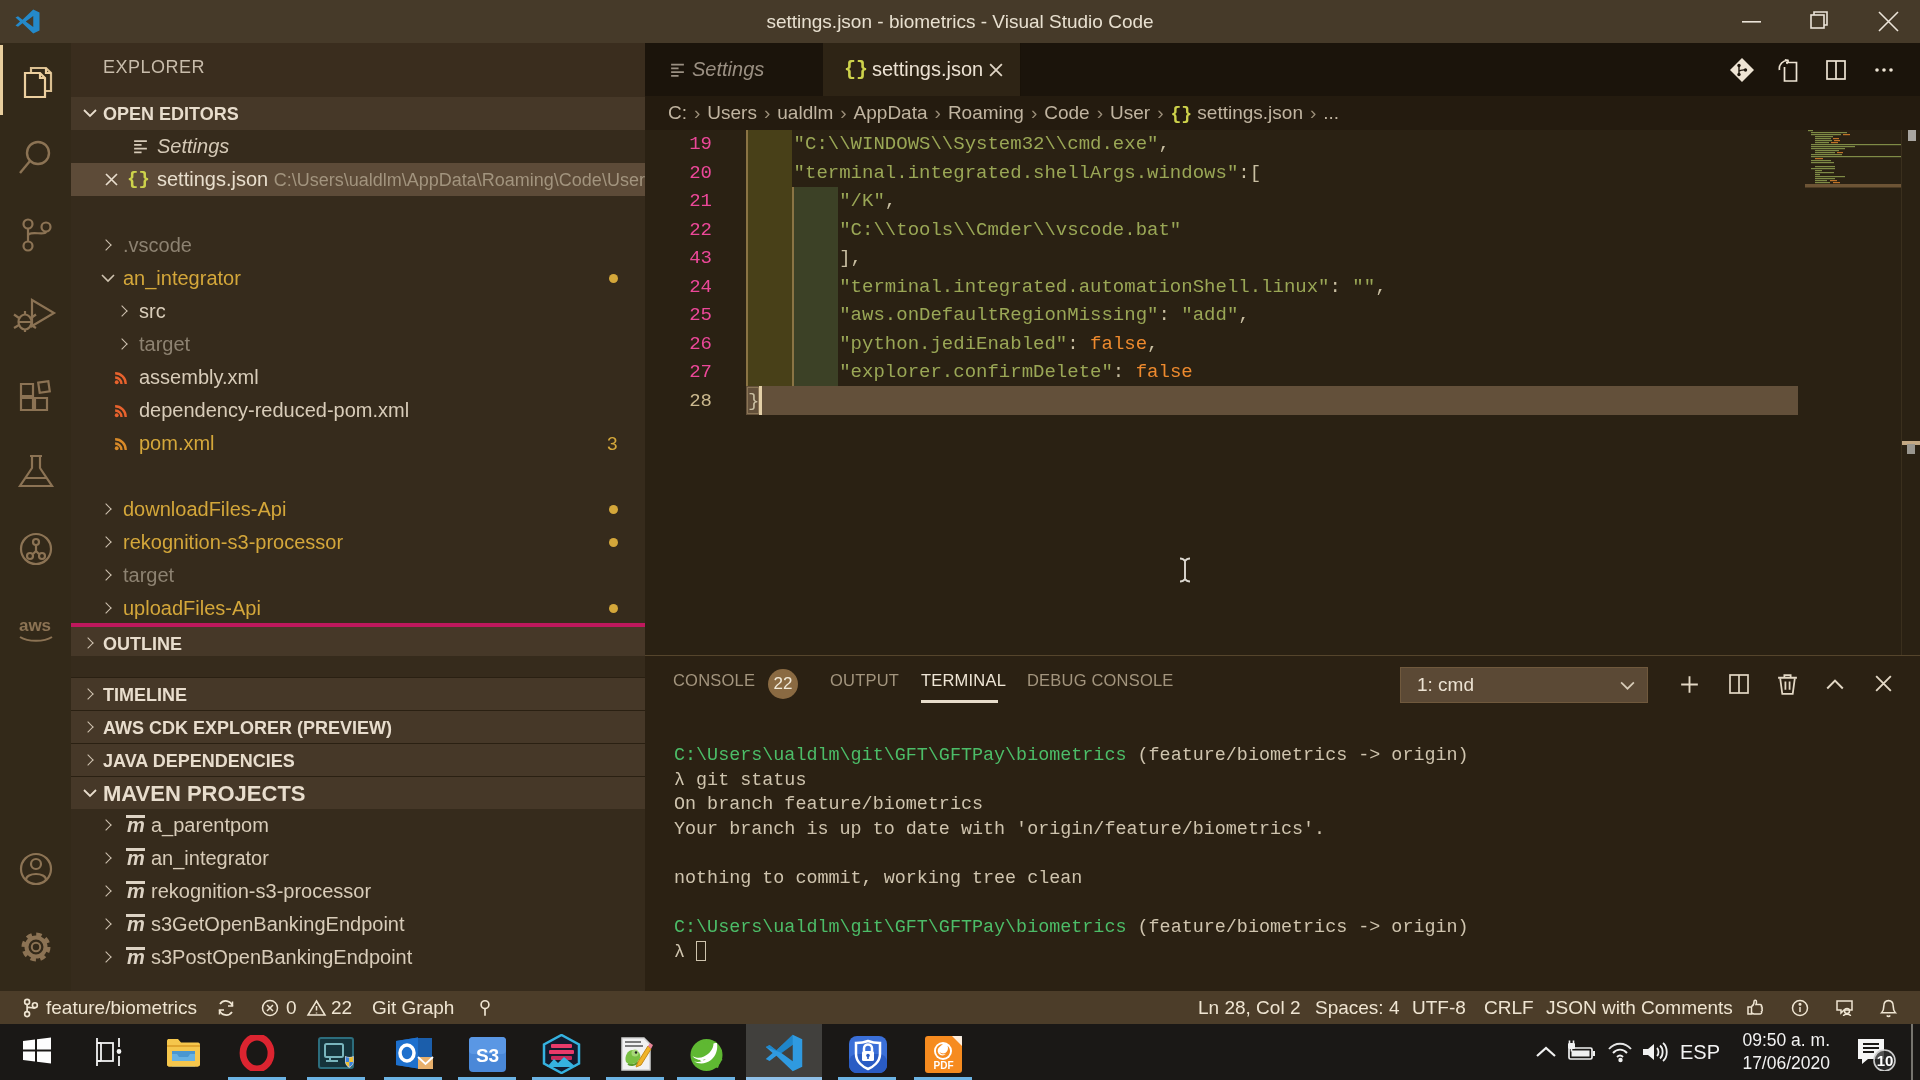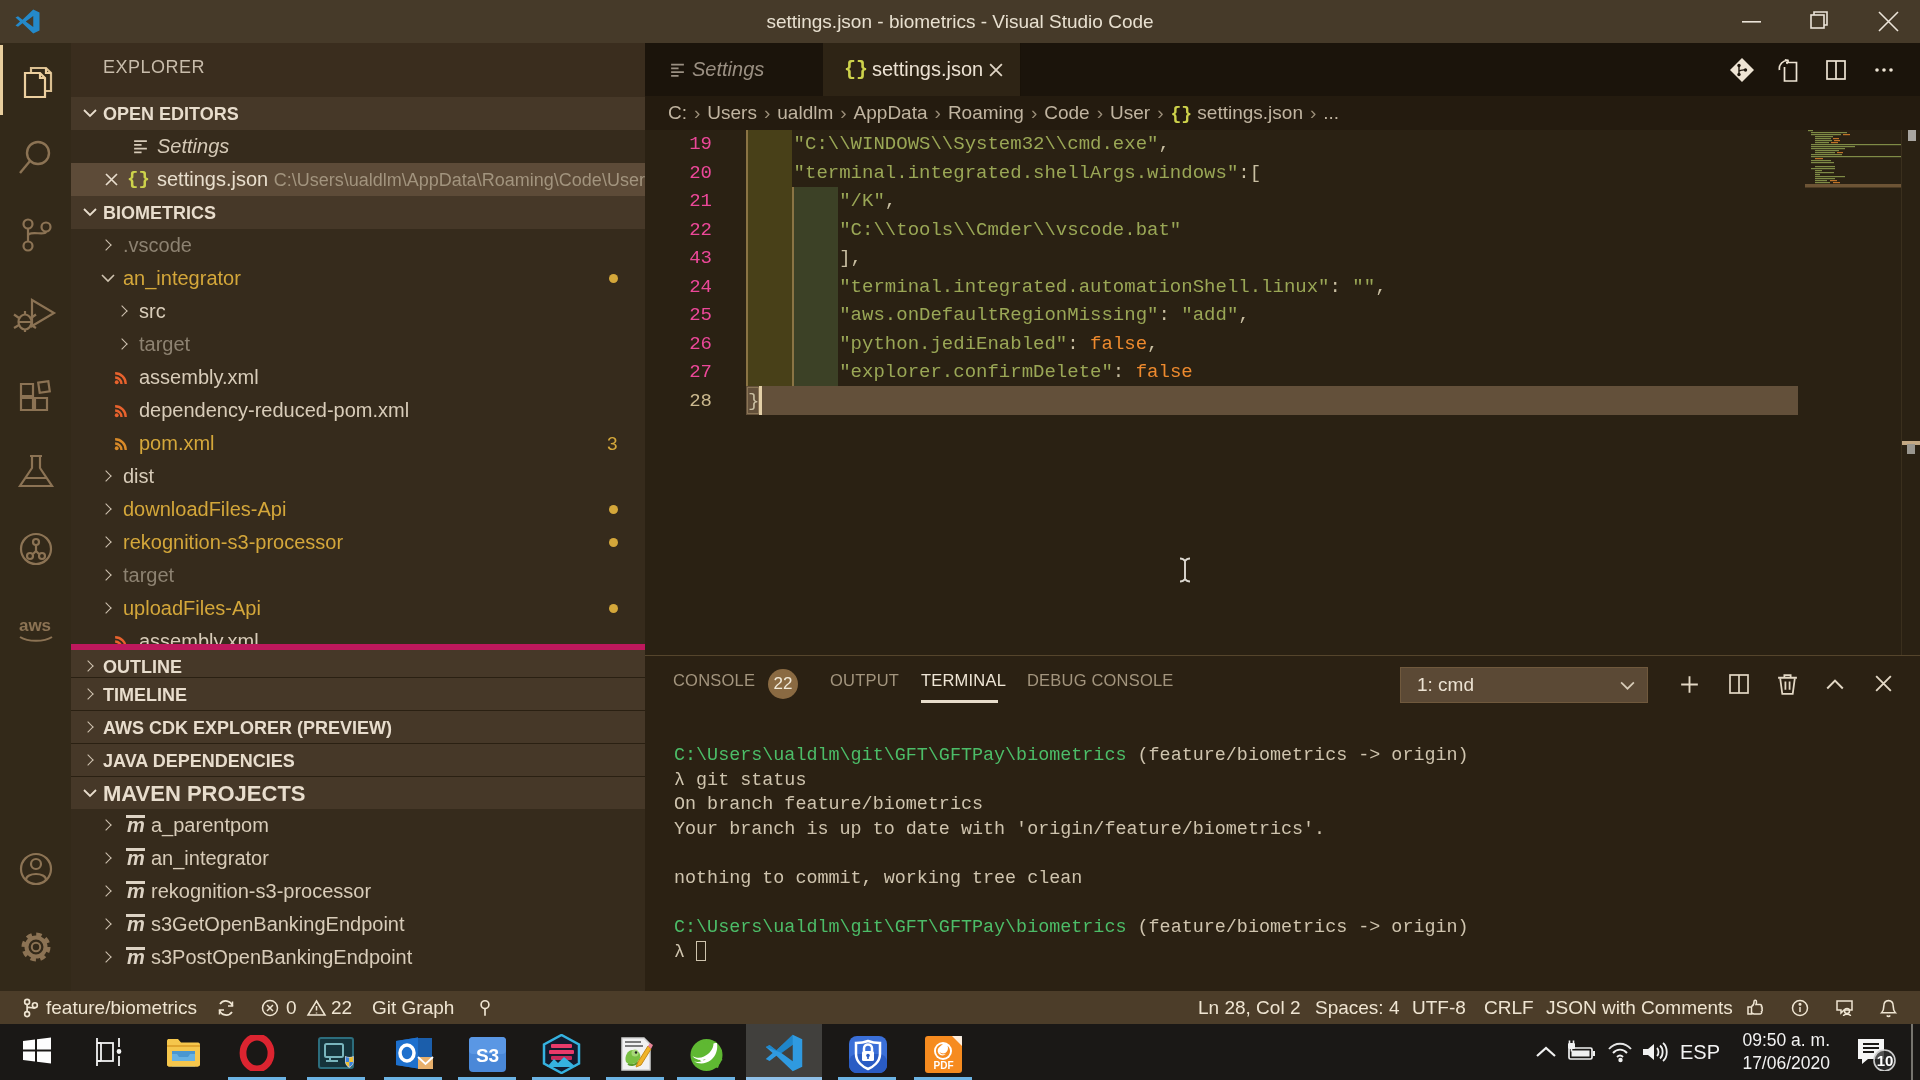--- a/index.html
+++ b/index.html
@@ -174,55 +174,48 @@
   </div>
   <div class="srow" style="top:120px;background:#5d4b38">
     <svg class="abs" style="left:33px;top:9px" width="15" height="15" viewBox="0 0 15 15">
           <path d="M2 2 L13 13 M13 2 L2 13" stroke="#e8ddcd" stroke-width="1.7"></path>
         </svg>
     <span class="abs" style="left:56px;color:#cdd24b;font-family:'Liberation Mono',monospace;font-weight:bold;font-size:19px">{}</span>
     <span style="margin-left:86px;color:#e8decd">settings.json</span>
     <span style="color:#a2947e;font-size:18px"> C:\Users\ualdlm\AppData\Roaming\Code\User</span>
   </div>
 
-  <div class="srow shead" style="top:153px">
-    <svg class="abs" style="left:11px;top:10px" width="16" height="13" viewBox="0 0 16 13">
-          <path d="M2 3 L8 9 L14 3" fill="none" stroke="#e8ddcd" stroke-width="1.8"></path>
-        </svg>
-    <span style="margin-left:32px;font-size:18px">BIOMETRICS</span>
-  </div>
   <div class="srow" style="top:186px"><span class="chev" style="left:31px"></span><span class="dim" style="margin-left:52px">.vscode</span></div>
   <div class="srow" style="top:219px"><svg class="abs" style="left:29px;top:10px" width="16" height="13" viewBox="0 0 16 13">
           <path d="M2 3 L8 9 L14 3" fill="none" stroke="#cfc3b0" stroke-width="1.6"></path>
         </svg><span class="yel" style="margin-left:52px">an_integrator</span><span class="dot"></span></div>
   <div class="srow" style="top:252px"><span class="chev" style="left:47px"></span><span style="margin-left:68px">src</span></div>
   <div class="srow" style="top:285px"><span class="chev" style="left:47px"></span><span class="dim" style="margin-left:68px">target</span></div>
   <div class="srow" style="top:318px"><svg class="abs" style="left:42px;top:8px" width="17" height="17" viewBox="0 0 16 16">
           <circle cx="3.5" cy="12.5" r="1.8" fill="#e8622d"></circle>
           <path d="M2 8 a6 6 0 0 1 6 6 M2 4 a10 10 0 0 1 10 10" stroke="#e8622d" stroke-width="2.2" fill="none"></path>
         </svg><span style="margin-left:68px">assembly.xml</span></div>
   <div class="srow" style="top:351px"><svg class="abs" style="left:42px;top:8px" width="17" height="17" viewBox="0 0 16 16">
           <circle cx="3.5" cy="12.5" r="1.8" fill="#e8622d"></circle>
           <path d="M2 8 a6 6 0 0 1 6 6 M2 4 a10 10 0 0 1 10 10" stroke="#e8622d" stroke-width="2.2" fill="none"></path>
         </svg><span style="margin-left:68px">dependency-reduced-pom.xml</span></div>
   <div class="srow" style="top:384px"><svg class="abs" style="left:42px;top:8px" width="17" height="17" viewBox="0 0 16 16">
           <circle cx="3.5" cy="12.5" r="1.8" fill="#d98a28"></circle>
           <path d="M2 8 a6 6 0 0 1 6 6 M2 4 a10 10 0 0 1 10 10" stroke="#d98a28" stroke-width="2.2" fill="none"></path>
         </svg><span class="yel" style="margin-left:68px">pom.xml</span><span class="abs yel" style="left:536px;top:0;font-size:19px">3</span></div>
-  <div class="srow" style="top:417px"><span class="chev" style="left:31px"></span><span style="margin-left:52px">dist</span></div>
   <div class="srow" style="top:450px"><span class="chev" style="left:31px"></span><span class="yel" style="margin-left:52px">downloadFiles-Api</span><span class="dot"></span></div>
   <div class="srow" style="top:483px"><span class="chev" style="left:31px"></span><span class="yel" style="margin-left:52px">rekognition-s3-processor</span><span class="dot"></span></div>
   <div class="srow" style="top:516px"><span class="chev" style="left:31px"></span><span class="dim" style="margin-left:52px">target</span></div>
   <div class="srow" style="top:549px"><span class="chev" style="left:31px"></span><span class="yel" style="margin-left:52px">uploadFiles-Api</span><span class="dot"></span></div>
   <div class="srow" style="top:582px;height:20px;overflow:hidden"><svg class="abs" style="left:42px;top:8px" width="17" height="17" viewBox="0 0 16 16">
           <circle cx="3.5" cy="12.5" r="1.8" fill="#e8622d"></circle>
           <path d="M2 8 a6 6 0 0 1 6 6 M2 4 a10 10 0 0 1 10 10" stroke="#e8622d" stroke-width="2.2" fill="none"></path>
         </svg><span style="margin-left:68px">assembly.xml</span></div>
 
-  <div class="srow shead" style="top:601px;border-top:6px solid #be185d"><span class="chev" style="left:13px;font-weight:normal"></span><span style="margin-left:32px;font-size:18px">OUTLINE</span></div>
+  <div class="srow shead" style="top:580px;border-top:4px solid #be185d"><span class="chev" style="left:13px;font-weight:normal"></span><span style="margin-left:32px;font-size:18px">OUTLINE</span></div>
   <div class="srow shead" style="top:634px;border-top:1px solid #2a2012"><span class="chev" style="left:13px;font-weight:normal"></span><span style="margin-left:32px;font-size:18px">TIMELINE</span></div>
   <div class="srow shead" style="top:667px;border-top:1px solid #2a2012"><span class="chev" style="left:13px;font-weight:normal"></span><span style="margin-left:32px;font-size:18px">AWS CDK EXPLORER (PREVIEW)</span></div>
   <div class="srow shead" style="top:700px;border-top:1px solid #2a2012"><span class="chev" style="left:13px;font-weight:normal"></span><span style="margin-left:32px;font-size:18px">JAVA DEPENDENCIES</span></div>
   <div class="srow shead" style="top:733px;border-top:1px solid #2a2012">
     <svg class="abs" style="left:11px;top:10px" width="16" height="13" viewBox="0 0 16 13">
           <path d="M2 3 L8 9 L14 3" fill="none" stroke="#e8ddcd" stroke-width="1.8"></path>
         </svg>
     <span style="margin-left:32px;font-size:22px">MAVEN PROJECTS</span>
   </div>
   <div class="srow" style="top:766px"><span class="chev" style="left:31px"></span><span class="mvn">m</span><span style="margin-left:80px">a_parentpom</span></div>

